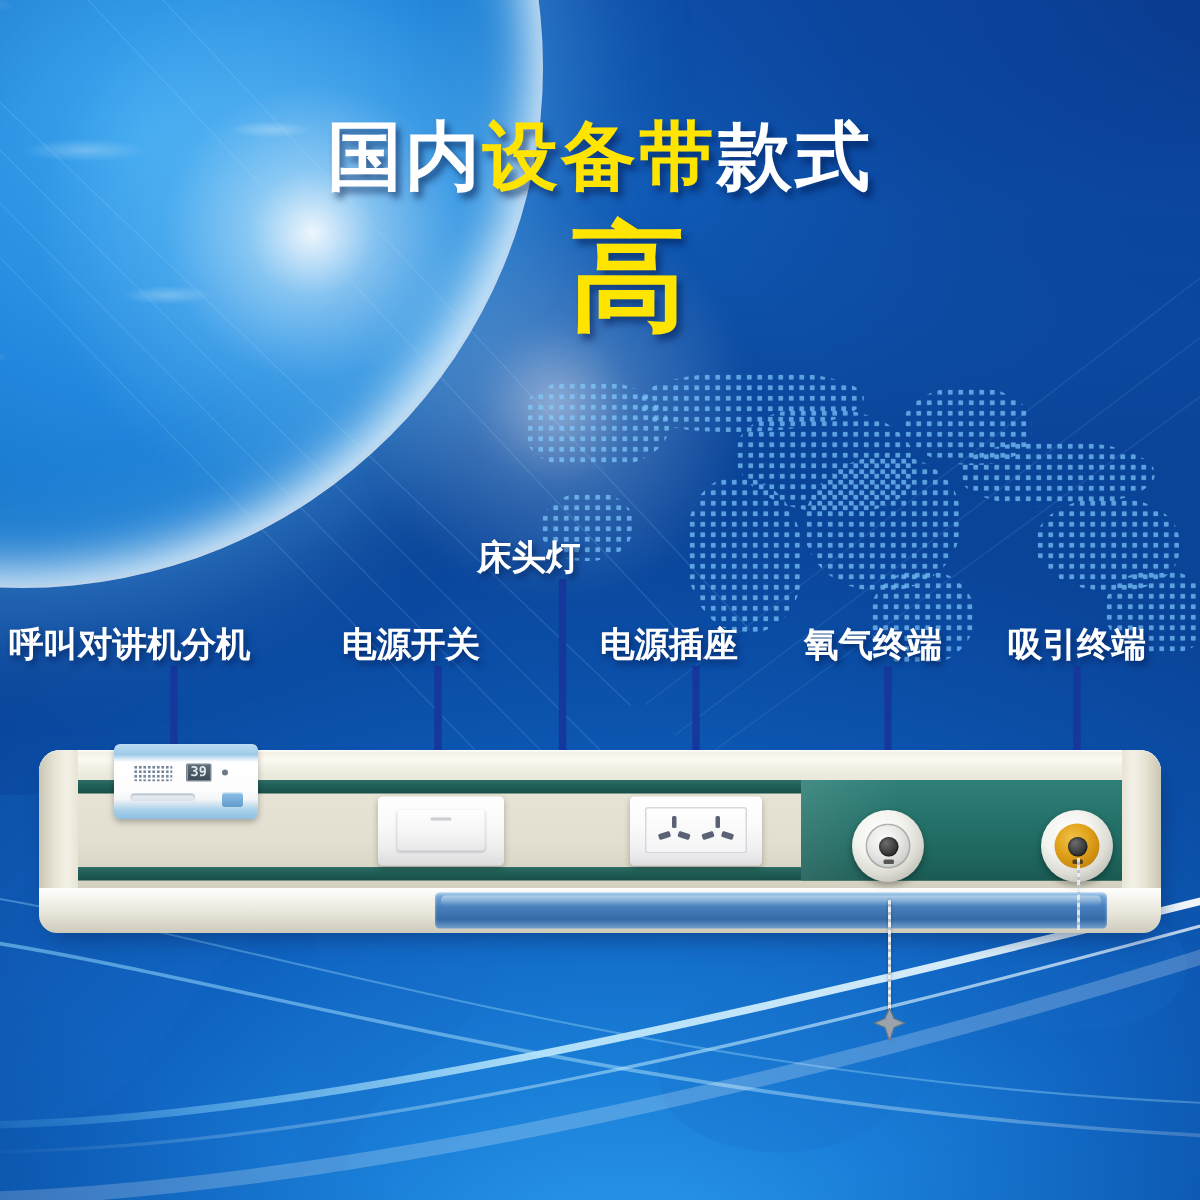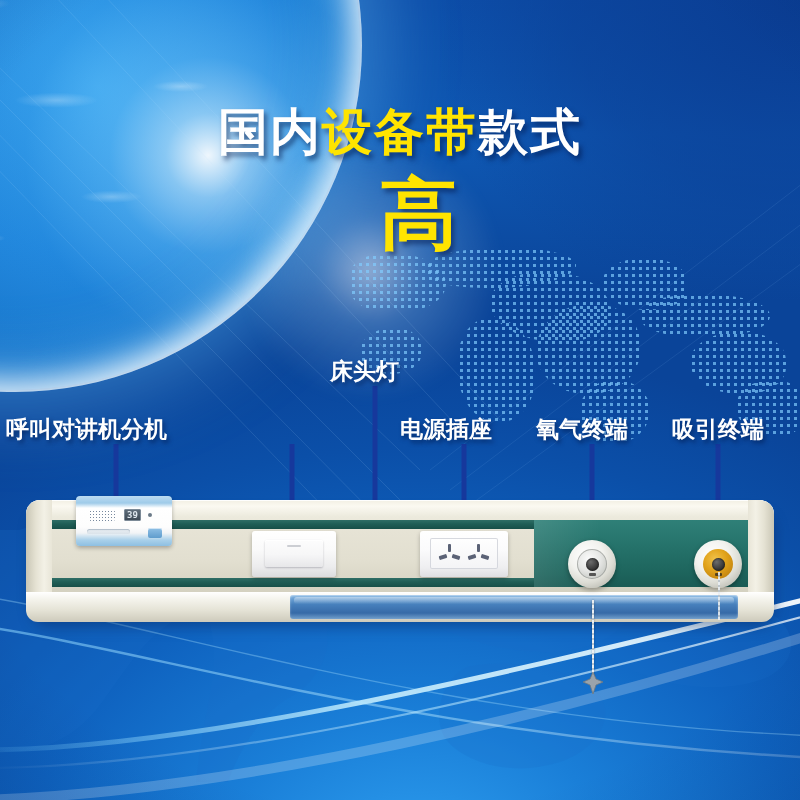--- a/index.html
+++ b/index.html
@@ -99,21 +99,20 @@
   .landmass { position:absolute; left:0; bottom:0; width:800px; height:330px; opacity:.42; }
 
   
   .swoosh { position:absolute; left:0; bottom:0; width:800px; height:300px; }
 
   
   .headline {
     position:absolute; left:0; top:78px; width:800px;
     text-align:center;
     pointer-events:none;
-    margin-top:28px;
   }
   .hl-line1 {
     font-size: 50px; font-weight: 700; letter-spacing: 2px;
     line-height: 1.05;
     text-shadow: 3px 4px 5px rgba(0,20,70,.55);
   }
   .hl-line1 .w { color:#ffffff; }
   .hl-line1 .y { color:#ffe400; }
   .hl-line2 {
     margin-top: 20px;
@@ -433,21 +432,22 @@
       <rect x="68" y="520" width="112" height="62" rx="12"></rect>
       <rect x="244" y="525" width="100" height="58" rx="12"></rect>
       <rect x="412" y="525" width="104" height="58" rx="12"></rect>
       <circle cx="592" cy="564" r="34"></circle>
       <circle cx="718" cy="564" r="34"></circle>
     </g>
   </svg>
 
   <div class="labels">
     <div class="clabel" style="left:6px;   top:414px;font-family:Liberation Mono, monospace;">呼叫对讲机分机</div>
-    <div class="clabel" style="left:330px; top:356px;">床头灯</div>
+    <div class="clabel" style="left:228px; top:414px;">电源开关</div>
+    <div class="clabel" style="left:318px; top:356px;">床头灯</div>
     <div class="clabel" style="left:400px; top:414px;text-align:right;">电源插座</div>
     <div class="clabel" style="left:536px; top:414px;">氧气终端</div>
     <div class="clabel" style="left:672px; top:414px;">吸引终端</div>
   </div>
 
   <div class="panel">
     <div class="panel-shadow"></div>
     <div class="panel-body">
       <div class="stripe top"></div>
       <div class="stripe bottom"></div>

